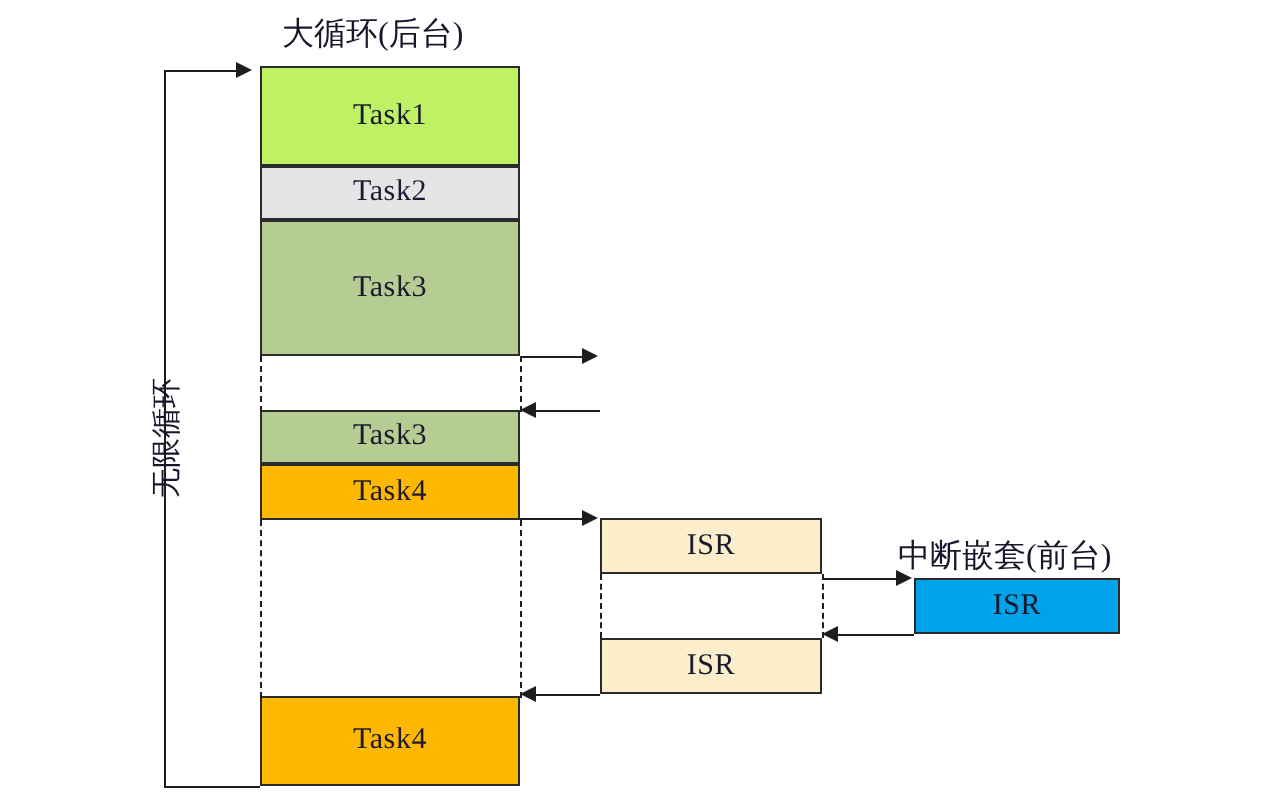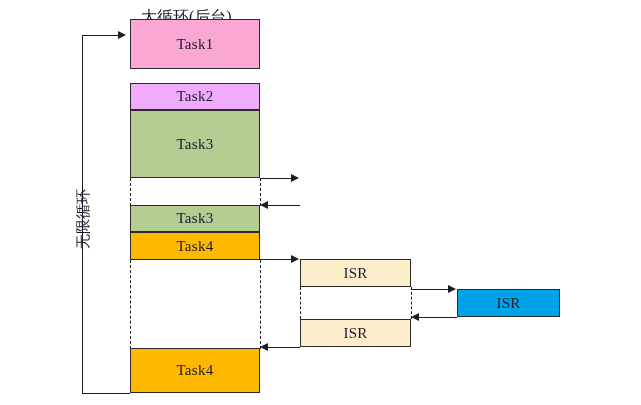--- a/index.html
+++ b/index.html
@@ -80,31 +80,32 @@
     overflow: hidden;
   }
 </style>
 </head>
 <body>
 
 <div id="canvas">
 
   <div class="label label-cjk" style="left:141px; top:7px;">大循环(后台)</div>
 
+  <div class="label label-cjk" style="left:449px; top:268px;">中断嵌套(前台)</div>
 
   <div class="line hline" style="left:82px; top:35px; width:38px;"></div>
   <div class="arrow-r" style="left:118px; top:30.5px;"></div>
   <div class="line vline" style="left:82px; top:35px; height:358px;"></div>
   <div class="line hline" style="left:82px; top:393px; width:48px;"></div>
 
   <div class="vlabel label-cjk" style="left:74px; top:249px;">无限循环</div>
 
-  <div class="box" style="left:130px; top:19px; width:130px; height:50px; background:#f9a8d4;">Task1</div>
+  <div class="box" style="left:130px; top:33px; width:130px; height:50px; background:#bef264;">Task1</div>
 
-  <div class="box" style="left:130px; top:83px; width:130px; height:27px; background:#f0abfc;">Task2</div>
+  <div class="box" style="left:130px; top:83px; width:130px; height:27px; background:#e5e5e5;">Task2</div>
 
   <div class="box" style="left:130px; top:110px; width:130px; height:68px; background:#b5cc92;">Task3</div>
 
   <div class="box" style="left:130px; top:205px; width:130px; height:27px; background:#b5cc92;">Task3</div>
 
   <div class="box" style="left:130px; top:232px; width:130px; height:28px; background:#ffb800;">Task4</div>
 
   <div class="box" style="left:130px; top:348px; width:130px; height:45px; background:#ffb800;">Task4</div>
 
   <div class="dash-v" style="left:130px; top:178px; height:28px;"></div>

